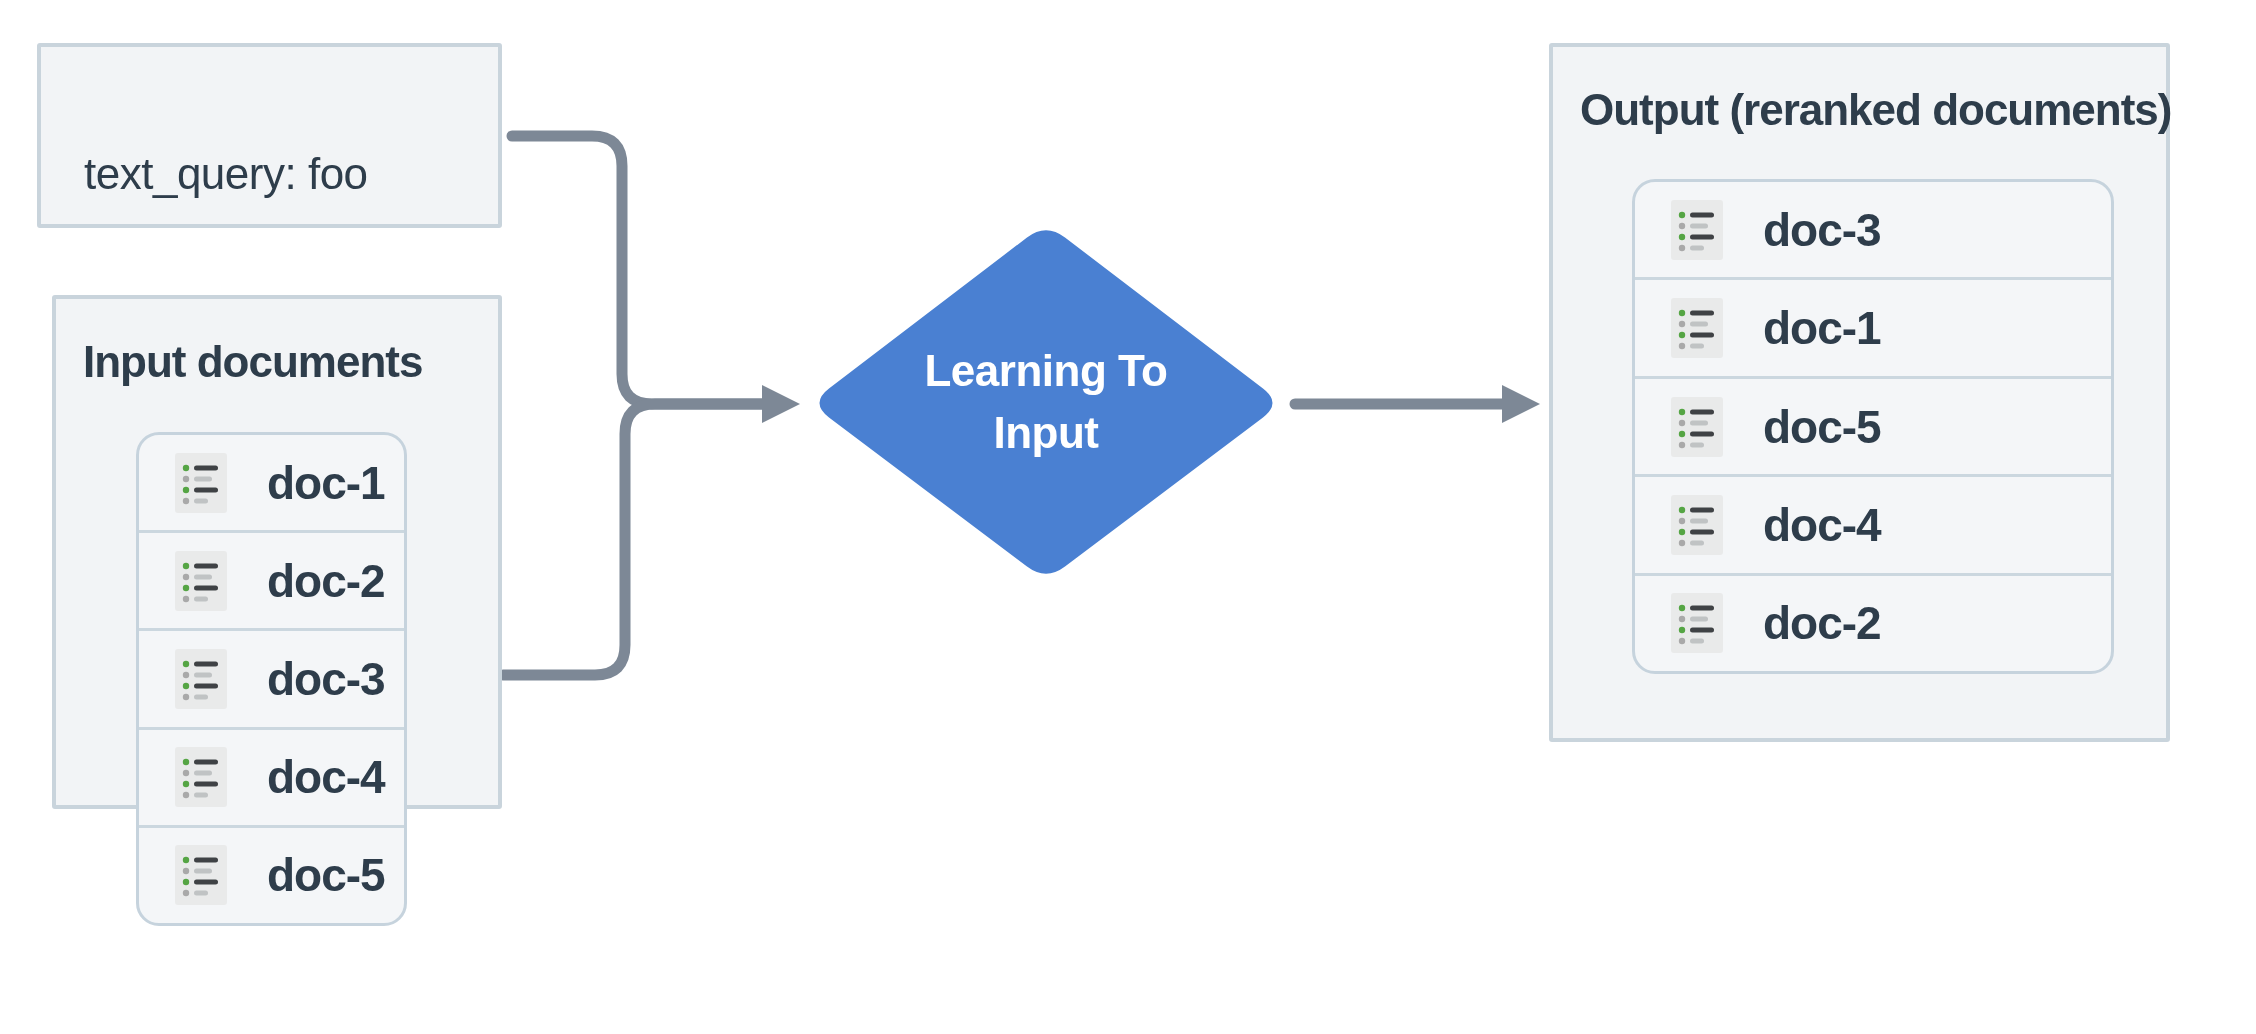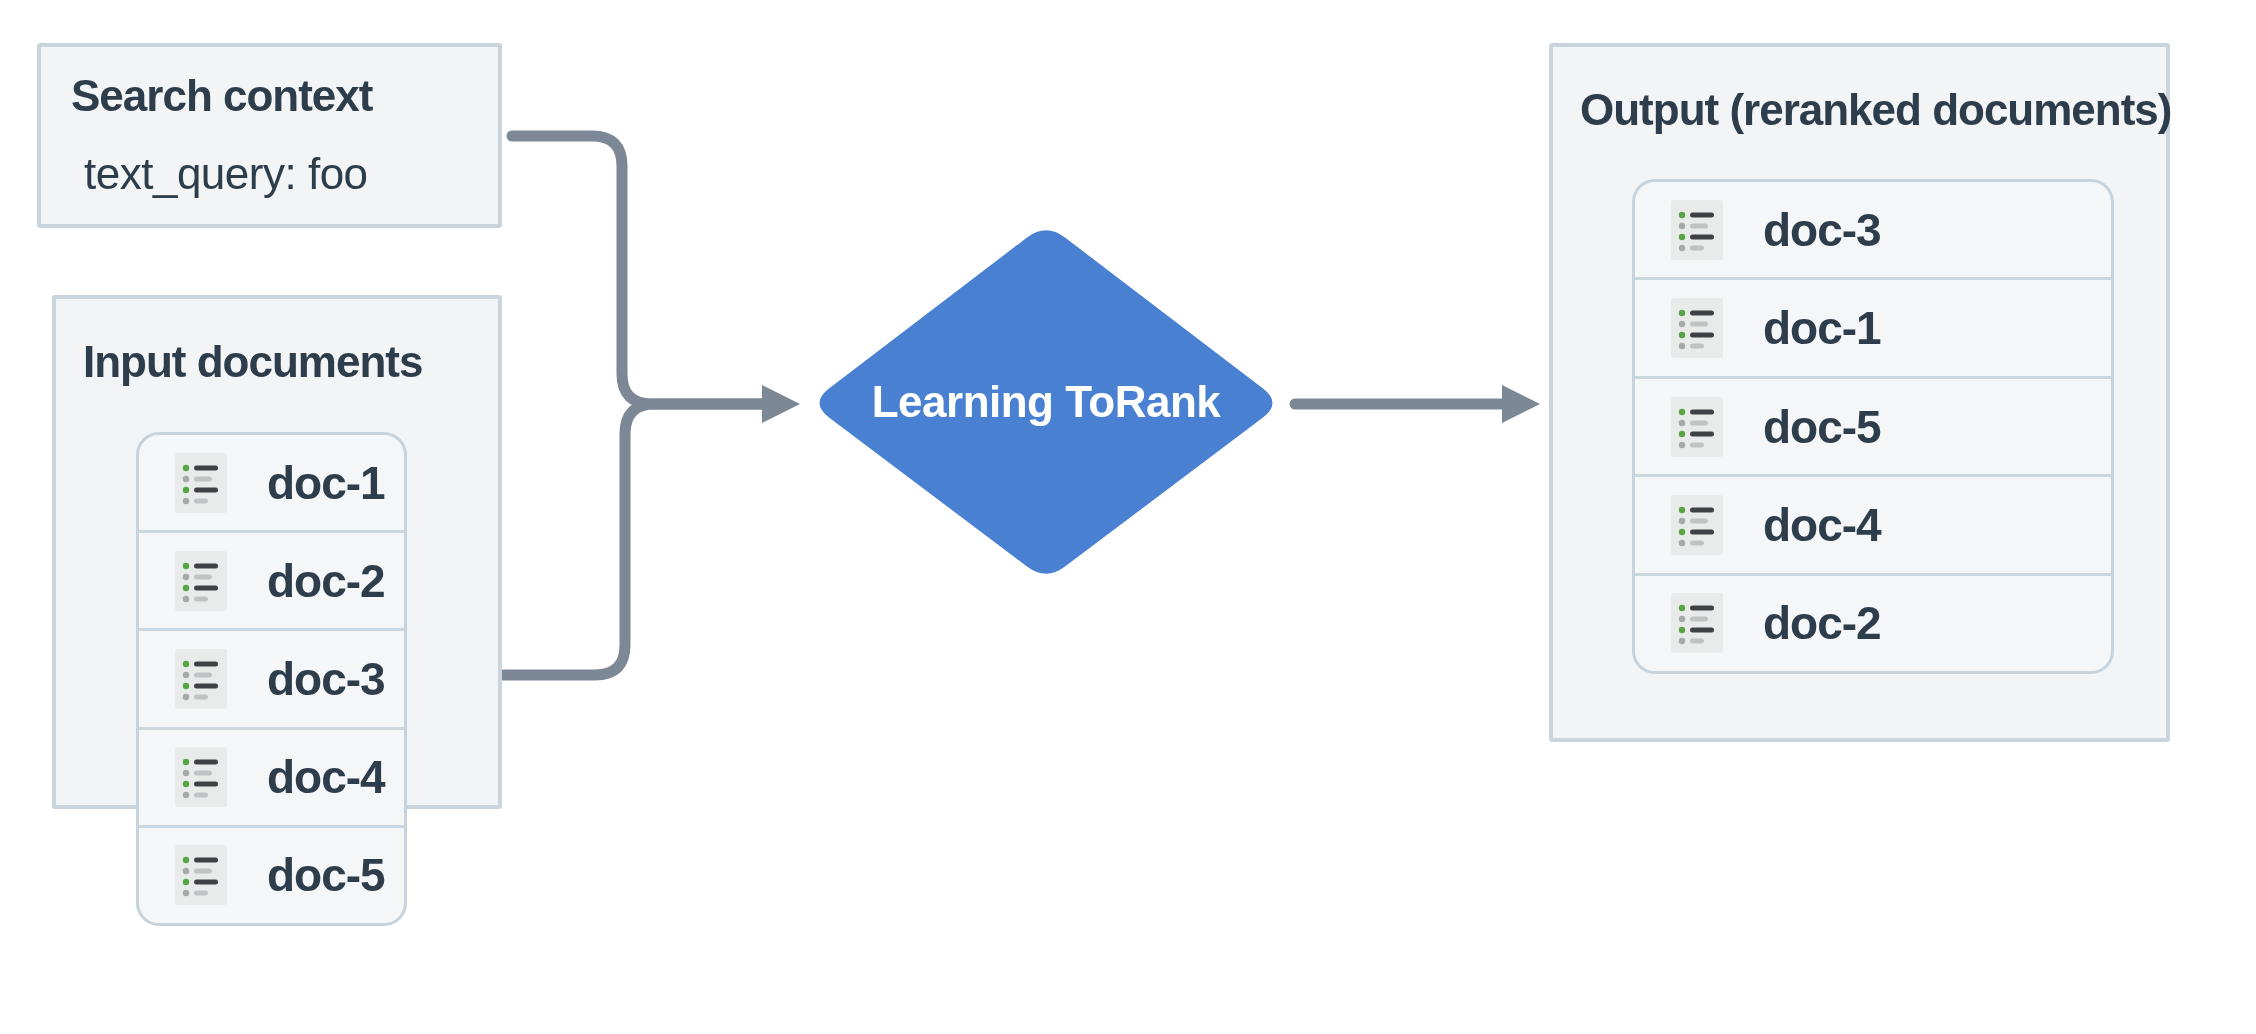--- a/index.html
+++ b/index.html
@@ -69,21 +69,21 @@
   }
   .doc-row + .doc-row{border-top:3px solid var(--divider);}
   .doc-icon{flex:0 0 auto;display:block;}
   .doc-label{
     margin-left:40px;
     font-size:46px;font-weight:bold;letter-spacing:-1px;
     color:var(--text-dark);white-space:nowrap;
   }
   .diamond-label{
     position:absolute;left:810px;top:223px;width:472px;height:358px;
-    display:flex;flex-direction:row;align-items:center;justify-content:center;
+    display:flex;flex-direction:column;align-items:center;justify-content:center;
     text-align:center;
     color:#ffffff;font-size:44px;font-weight:bold;line-height:62px;
     letter-spacing:-0.5px;
   }
 </style>
 </head>
 <body>
 
 <div class="canvas">
 
@@ -91,21 +91,20 @@
     <path d="M 512 136 H 592 Q 622 136 622 166 V 374 Q 622 404 652 404 H 762" fill="none" stroke="var(--arrow-gray)" stroke-width="11" stroke-linecap="round"></path>
     <path d="M 503 675 H 595 Q 625 675 625 645 V 434 Q 625 404 655 404 H 762" fill="none" stroke="var(--arrow-gray)" stroke-width="11" stroke-linecap="round"></path>
     <polygon points="762,385 762,423 800,404" fill="var(--arrow-gray)"></polygon>
     <path d="M 1295 404 H 1502" fill="none" stroke="var(--arrow-gray)" stroke-width="11" stroke-linecap="round"></path>
     <polygon points="1502,385 1502,423 1540,404" fill="var(--arrow-gray)"></polygon>
     <path d="M 829 388.5 L 1027 237.5 Q 1046 223 1065 237.5 L 1263 388.5 Q 1282 403 1263 417.4
              L 1065 566.6 Q 1046 581 1027 566.6 L 829 417.4 Q 810 403 829 388.5 Z" fill="var(--diamond-blue)"></path>
   </svg>
 
   <div class="box search-box">
-    <div class="box-title">Search context</div>
     <div class="query-text">text_query: foo</div>
   </div>
 
   <div class="box input-box">
     <div class="box-title">Input documents</div>
     <div class="doc-card">
         <div class="doc-row">
   <svg class="doc-icon" width="52" height="60" viewBox="0 0 52 60">
     <rect width="52" height="60" rx="3" fill="var(--icon-bg)"></rect>
     <circle cx="11" cy="15" r="3.2" fill="var(--icon-dot-green)"></circle>
@@ -173,21 +172,21 @@
     <circle cx="11" cy="48" r="3.2" fill="var(--icon-dot-gray)"></circle>
     <rect x="19" y="45.5" width="14" height="5" rx="2.5" fill="var(--icon-line-light)"></rect>
   </svg>
           <span class="doc-label">doc-5</span>
         </div>
       </div>
   </div>
 
   <div class="diamond-label">
     <span>Learning To</span>
-    <span>Rank</span>
+    <span>Input</span>
   </div>
 
   <div class="box output-box">
     <div class="box-title">Output (reranked documents)</div>
     <div class="doc-card">
         <div class="doc-row">
   <svg class="doc-icon" width="52" height="60" viewBox="0 0 52 60">
     <rect width="52" height="60" rx="3" fill="var(--icon-bg)"></rect>
     <circle cx="11" cy="15" r="3.2" fill="var(--icon-dot-green)"></circle>
     <rect x="19" y="12.5" width="24" height="5" rx="2.5" fill="var(--icon-line-dark)"></rect>

